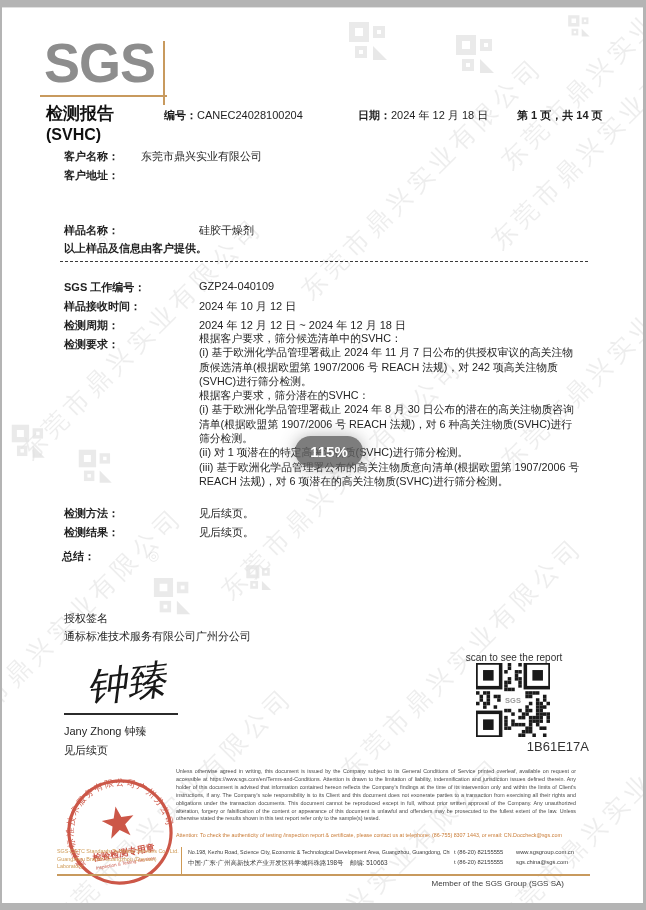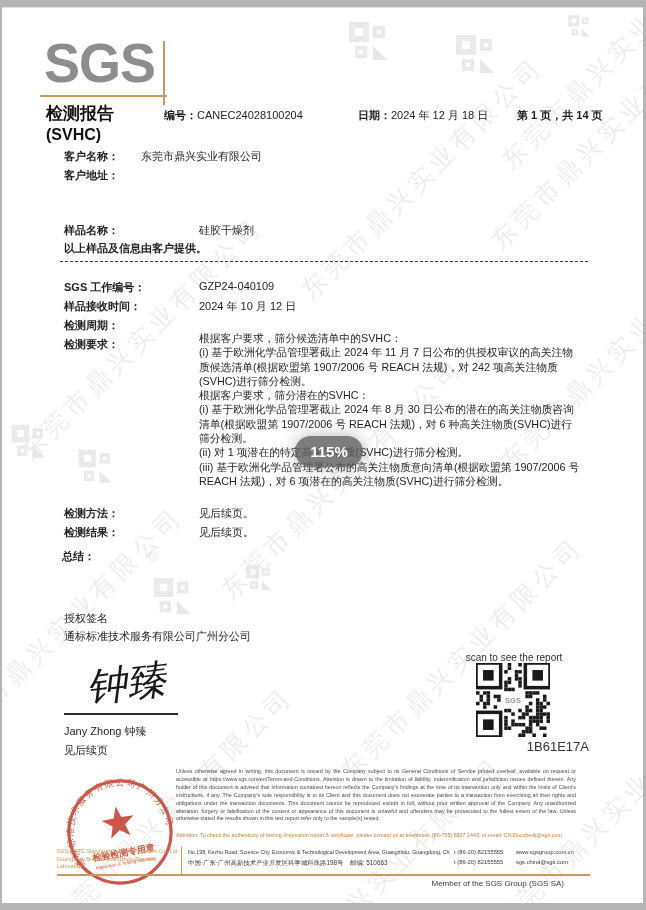--- a/index.html
+++ b/index.html
@@ -180,20 +180,21 @@
     <div class="abs t rowval" style="top:215px">硅胶干燥剂</div>
     <div class="abs t lbl rowlbl" style="top:233px">以上样品及信息由客户提供。</div>
 
     <div class="abs" id="dashed-separator"></div>
 
     <div class="abs t lbl rowlbl" style="top:272px">SGS 工作编号：</div>
     <div class="abs t rowval" style="top:272px">GZP24-040109</div>
     <div class="abs t lbl rowlbl" style="top:291px">样品接收时间：</div>
     <div class="abs t rowval" style="top:291px">2024 年 10 月 12 日</div>
     <div class="abs t lbl rowlbl" style="top:310px">检测周期：</div>
+    <div class="abs t rowval" style="top:310px">2024 年 12 月 12 日 ~ 2024 年 12 月 18 日</div>
     <div class="abs t lbl rowlbl" style="top:329px">检测要求：</div>
     <div class="abs" id="requirement-block">根据客户要求，筛分候选清单中的SVHC：
 (i) 基于欧洲化学品管理署截止 2024 年 11 月 7 日公布的供授权审议的高关注物
 质候选清单(根据欧盟第 1907/2006 号 REACH 法规)，对 242 项高关注物质
 (SVHC)进行筛分检测。
 根据客户要求，筛分潜在的SVHC：
 (i) 基于欧洲化学品管理署截止 2024 年 8 月 30 日公布的潜在的高关注物质咨询
 清单(根据欧盟第 1907/2006 号 REACH 法规)，对 6 种高关注物质(SVHC)进行
 筛分检测。
 (ii) 对 1 项潜在的特定高关注物质(SVHC)进行筛分检测。

